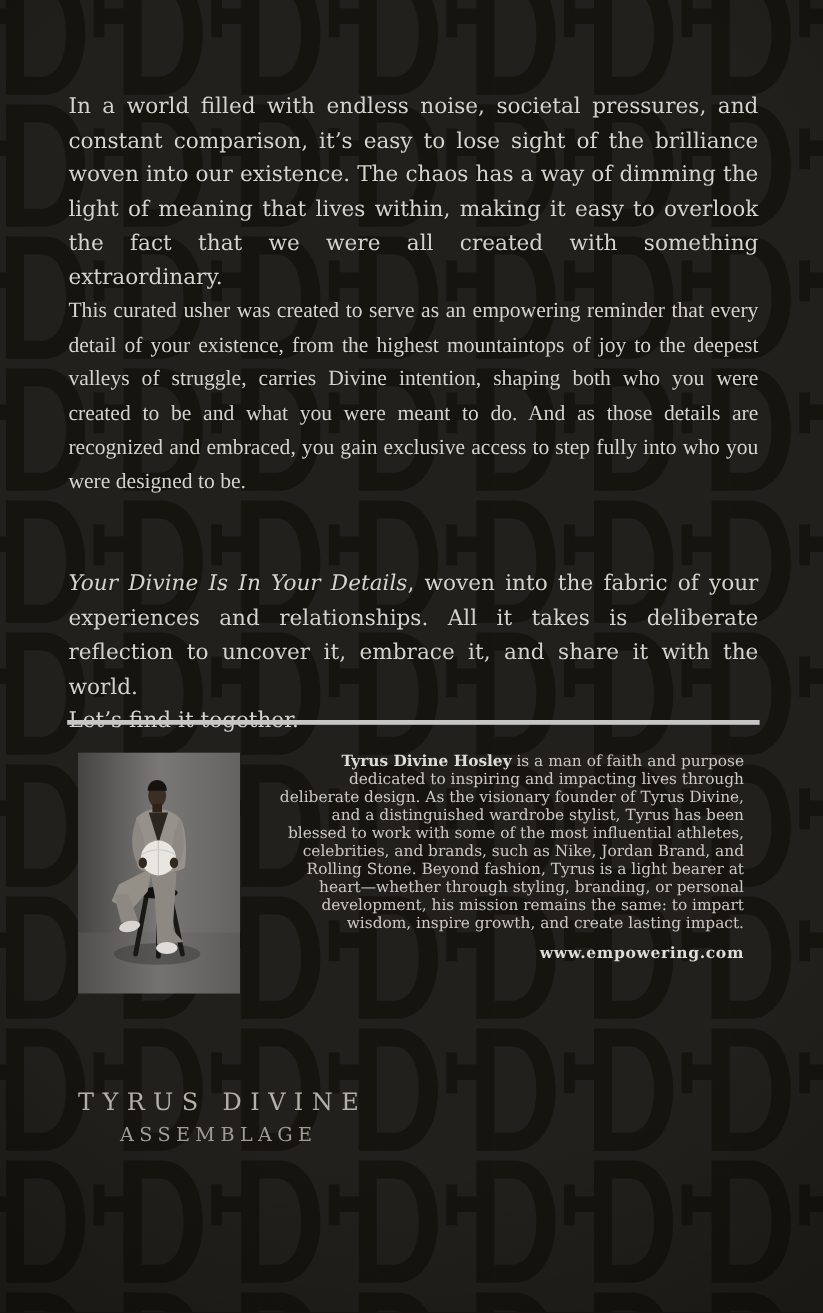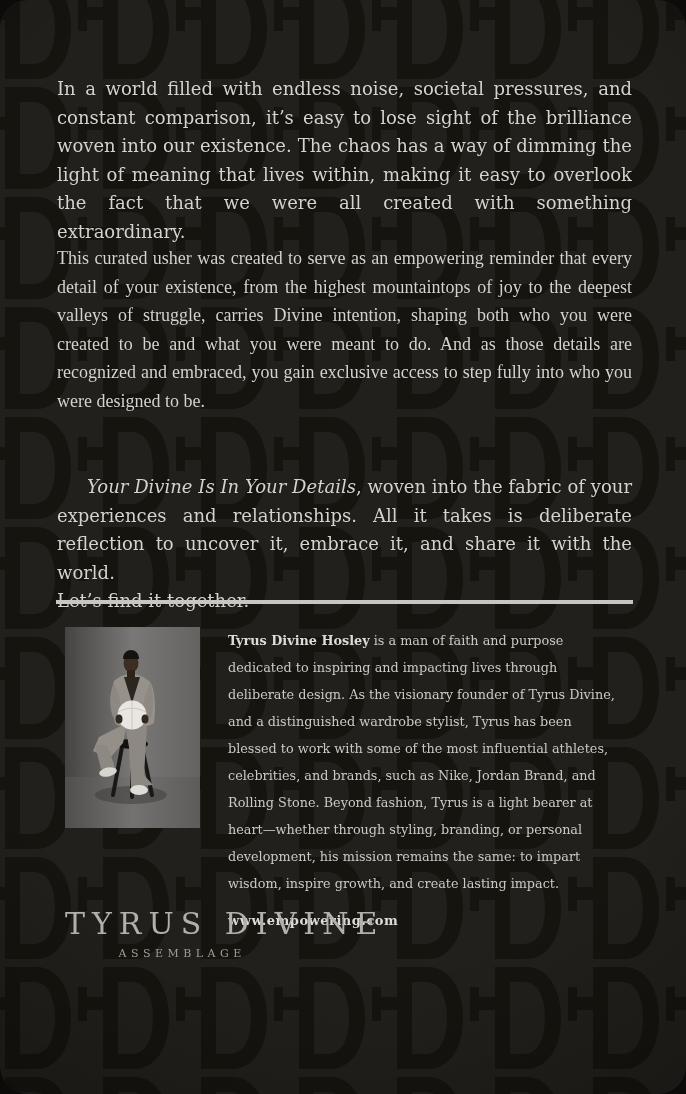--- a/index.html
+++ b/index.html
@@ -1,61 +1,60 @@
 <!DOCTYPE html>
 <html><head>
 <meta charset="utf-8">
 <style>
   html,body { margin:0; padding:0; background:#0c0b0a; }
   .page {
     position:relative; width:686px; height:1094px; overflow:hidden;
     background: var(--background, #22201c);
     font-family:"DejaVu Serif", serif;
-    border-radius:28px;
   }
   .pattern { position:absolute; inset:0; display:block; }
   .pattern use { fill: var(--monogram, #16140f); }
   .vignette {
     position:absolute; inset:0; pointer-events:none;
     background: radial-gradient(115% 85% at 50% 42%, rgba(0,0,0,0) 55%, rgba(0,0,0,0.42) 100%);
   }
   .body-par {
     position:absolute; left:57px; width:575px; margin:0;
     color: var(--body_text, #d5d3ce);
     font-size:18px; line-height:28.5px; text-align:justify;
     text-shadow: 0 0 1px rgba(0,0,0,0.4);
   }
   .p1 { top:75px; }
   .p2 { top:244px;font-family:Liberation Serif, serif; }
   .p3 { top:473px; }
-  .p3 em { font-style:italic;margin-left:30px; }
+  .p3 em { font-style:italic; }
   .divider {
     position:absolute; left:56px; top:600px; width:577px; height:4px;
     background: var(--divider, #c6c6c4);
   }
   .photo-frame { position:absolute; left:65px; top:627px; width:135px; height:201px; }
   .photo-frame svg { display:block; width:100%; height:100%; }
   .bio {
     position:absolute; left:228px; top:627px; width:392px;
     color: var(--bio_text, #ccc9c4);
-    font-size:12.8px; line-height:27px; text-align:left;
+    font-size:12.8px; line-height:15px; text-align:right;
   }
   .bio p { margin:0; }
   .bio strong { color:#dedcd7; }
   .website {
     margin-top:10px !important; font-weight:bold; font-size:13px;
     letter-spacing:0.5px; color:#dedcd7;
   }
   .brand { position:absolute; left:58px; top:906px; width:244px; text-align:center; }
   .brand-name {
-    font-size:30px; letter-spacing:7px; padding-left:7px; white-space:nowrap;
+    font-size:20px; letter-spacing:7px; padding-left:7px; white-space:nowrap;
     color: var(--brand_text, #b3b0ab);
   }
   .brand-sub {
-    margin-top:6px; font-size:11px; letter-spacing:4.5px; padding-left:4.5px;
+    margin-top:6px; font-size:16px; letter-spacing:4.5px; padding-left:4.5px;
     color: var(--brand_subtext, #a09d98); white-space:nowrap;
   }
 </style>
 </head>
 <body>
 
 <div class="page" style="--background: #22201c; --monogram: #16140f; --body_text: #d5d3ce; --bio_text: #ccc9c4; --divider: #c6c6c4; --brand_text: #b3b0ab; --brand_subtext: #a09d98;">
 
   <svg class="pattern" width="686" height="1094" aria-hidden="true">
     <defs>

